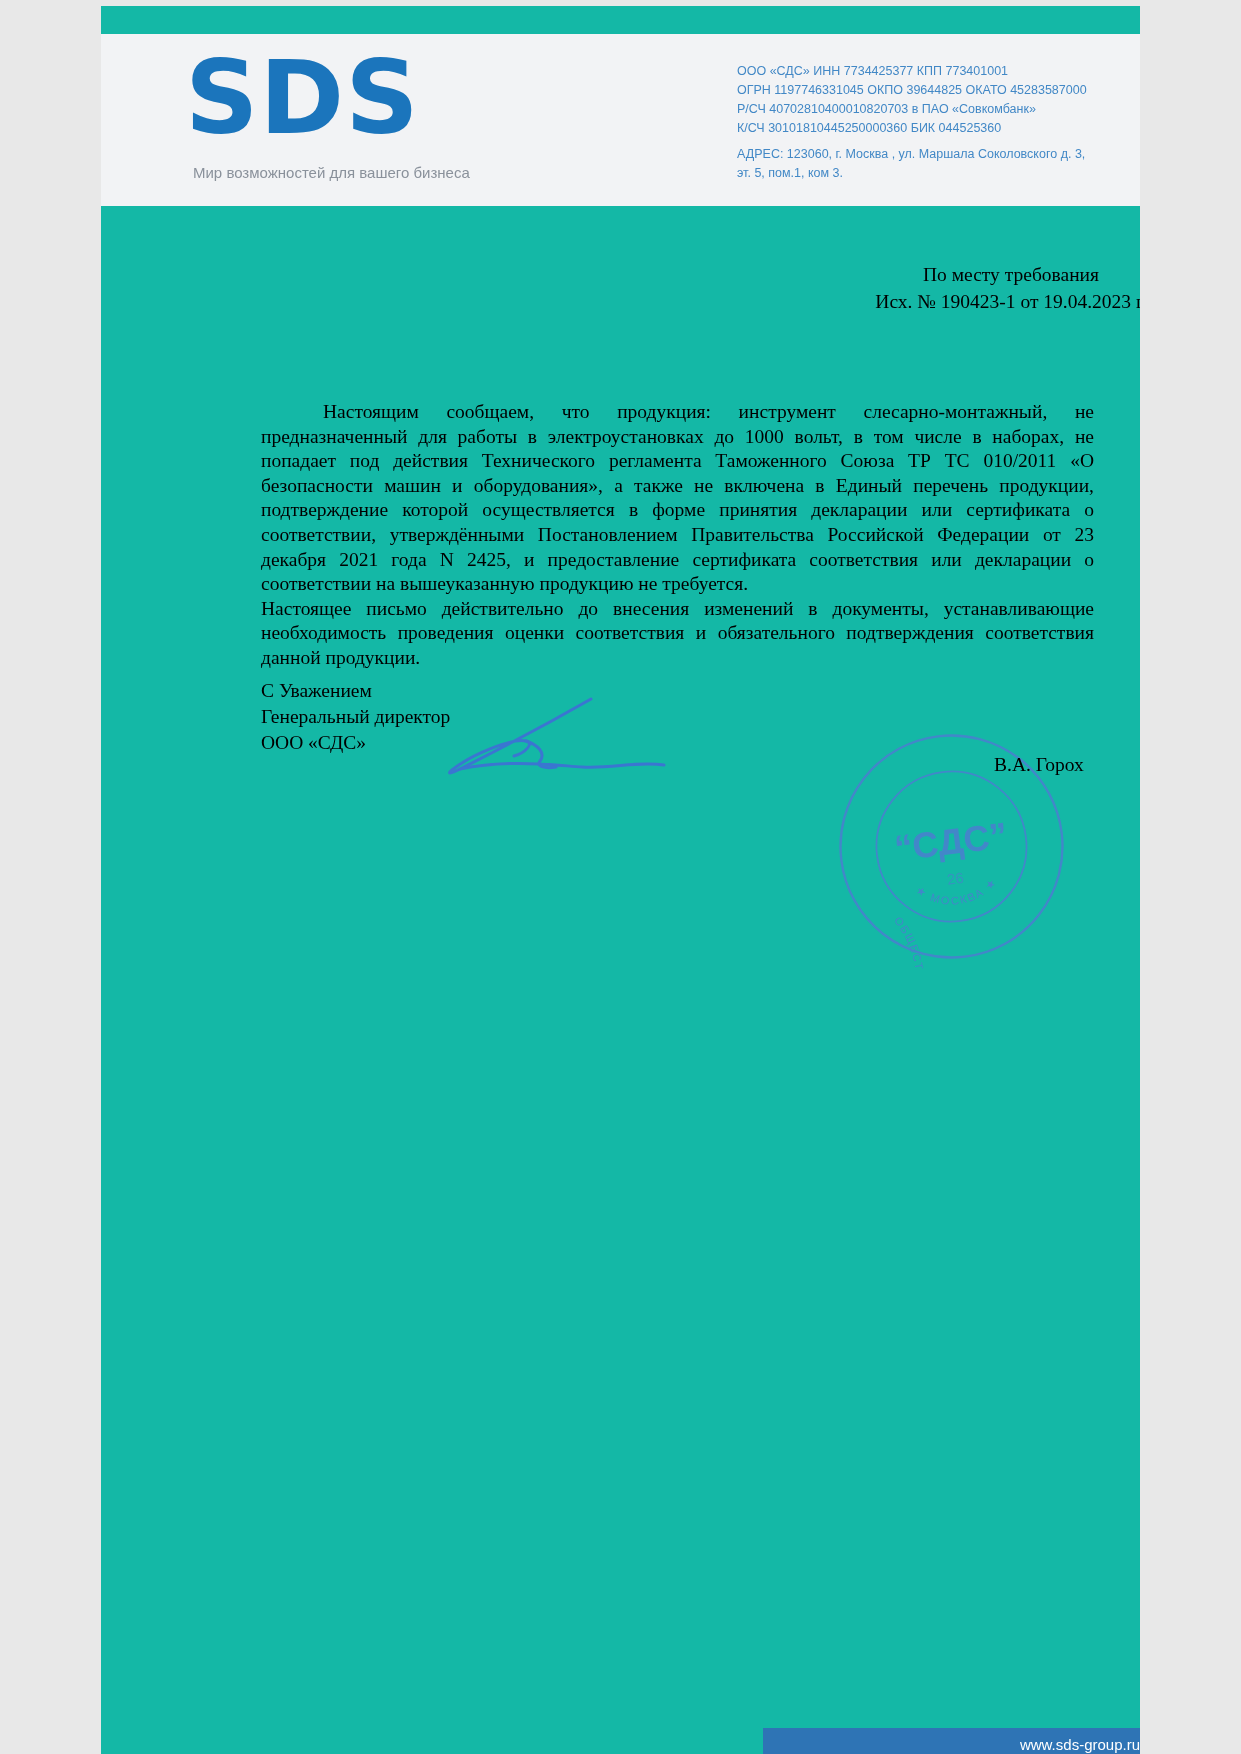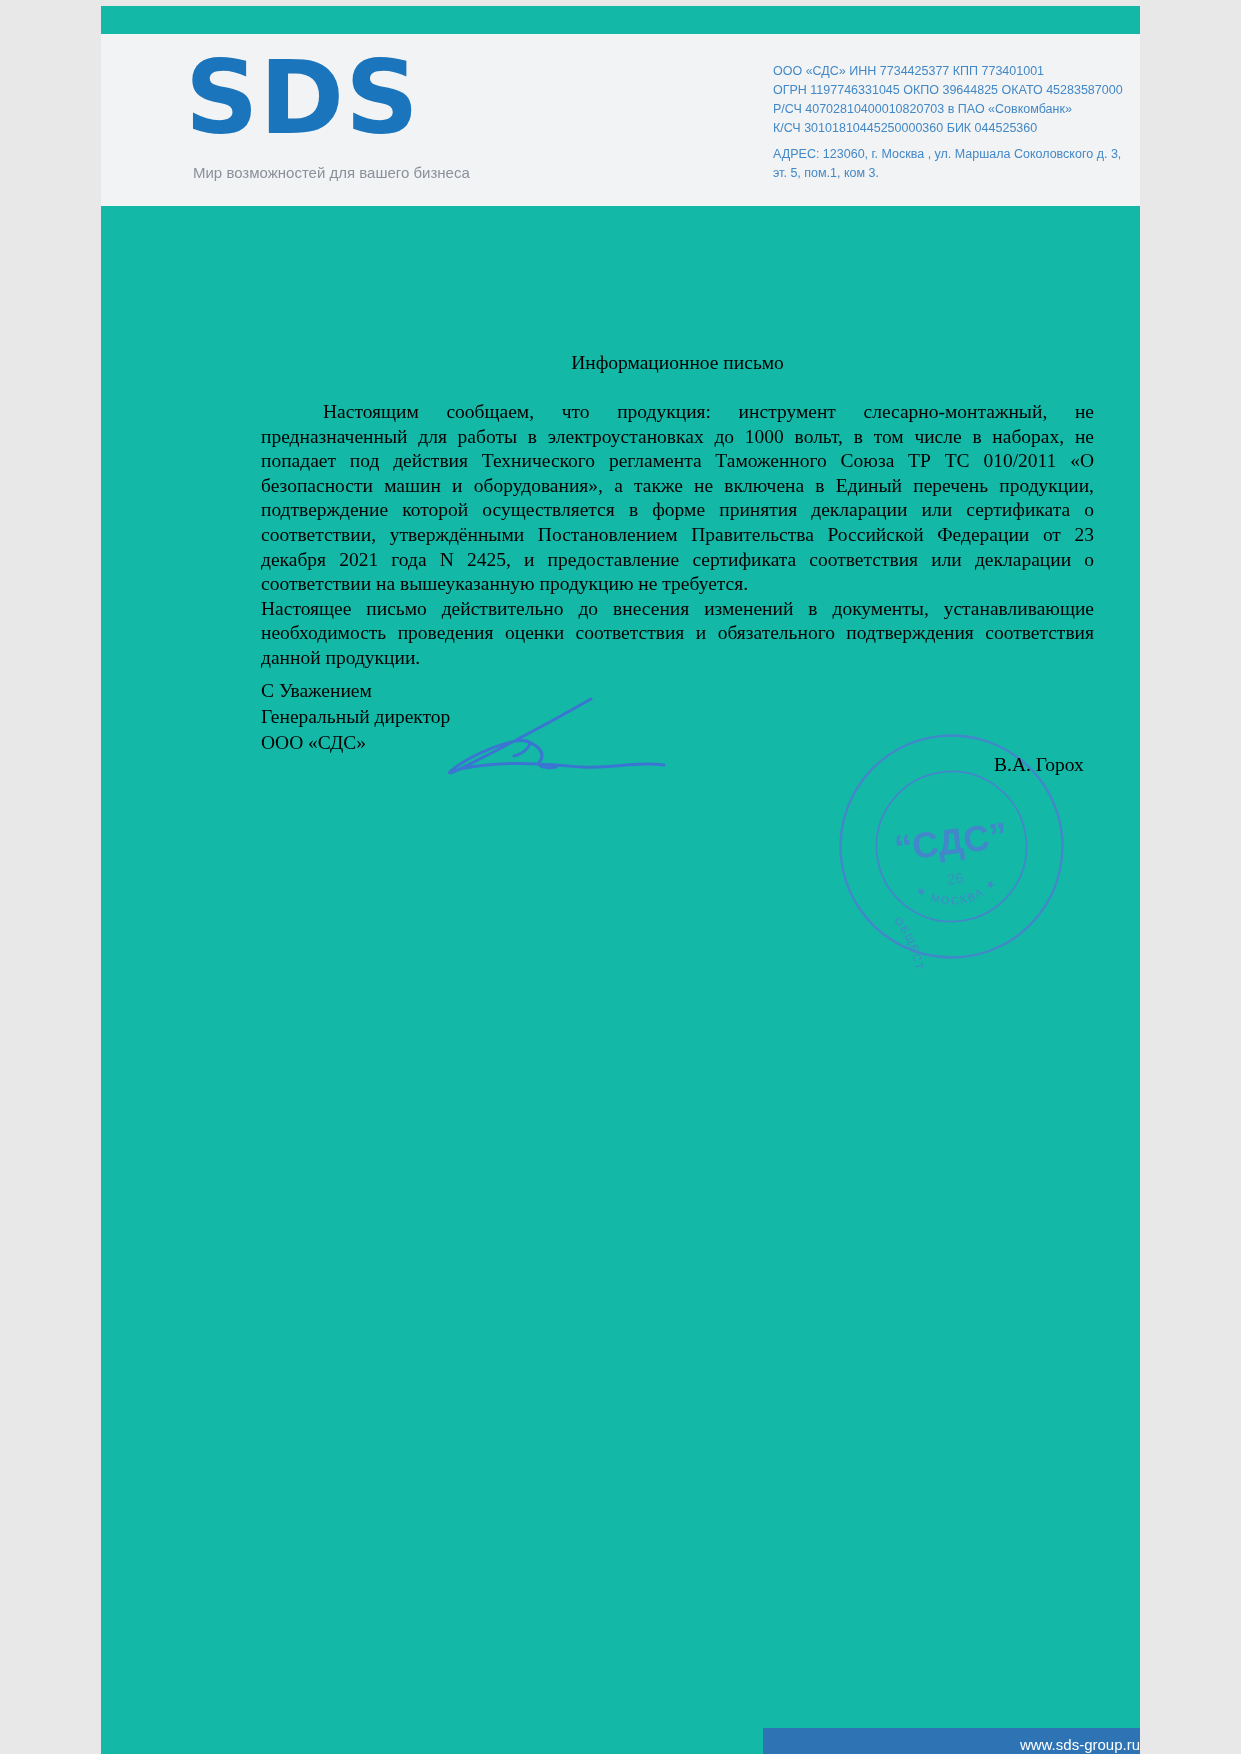--- a/index.html
+++ b/index.html
@@ -34,21 +34,21 @@
   }
   .tagline {
     position: absolute;
     left: 92px; top: 130px;
     font-family: "Liberation Sans", sans-serif;
     font-size: 15px;
     color: #8a919b;
   }
   .company-details {
     position: absolute;
-    left: 672px; top: 28px;
+    left: 636px; top: 28px;
     font-family: "Liberation Sans", sans-serif;
     font-size: 12.5px;
     line-height: 19px;
     color: #4288c6;
     font-weight: 500;
   }
   .company-details .addr-gap { margin-top: 7px; }
 
   
   .recipient-block {
@@ -133,22 +133,25 @@
     <div class="company-details">
       <div>ООО «СДС»    ИНН 7734425377    КПП 773401001</div>
       <div>ОГРН 1197746331045    ОКПО 39644825    ОКАТО 45283587000</div>
       <div>Р/СЧ 40702810400010820703 в ПАО «Совкомбанк»</div>
       <div>К/СЧ 30101810445250000360    БИК 044525360</div>
       <div class="addr-gap">АДРЕС: 123060, г. Москва , ул. Маршала Соколовского д. 3,</div>
       <div>эт. 5, пом.1, ком 3.</div>
     </div>
   </div>
 
+  <div class="recipient-block">
+    <div>По месту требования</div>
+    <div>Исх. № 190423-1 от 19.04.2023 г.</div>
+  </div>
 
-  <div class="letter-title">Информационное письмо</div>
 
   <div class="body-text">
     <p class="indent-first">Настоящим сообщаем, что продукция: инструмент слесарно-монтажный, не предназначенный для работы в электроустановках до 1000 вольт, в том числе в наборах, не попадает под действия Технического регламента Таможенного Союза ТР ТС 010/2011 «О безопасности машин и оборудования», а также не включена в Единый перечень продукции, подтверждение которой осуществляется в форме принятия декларации или сертификата о соответствии, утверждёнными Постановлением Правительства Российской Федерации от 23 декабря 2021 года N 2425, и предоставление сертификата соответствия или декларации о соответствии на вышеуказанную продукцию не требуется.</p>
     <p>Настоящее письмо действительно до внесения изменений в документы, устанавливающие необходимость проведения оценки соответствия и обязательного подтверждения соответствия данной продукции.</p>
   </div>
 
   <div class="closing-block">
     <div>С Уважением</div>
     <div>Генеральный директор</div>
     <div>ООО «СДС»</div>

